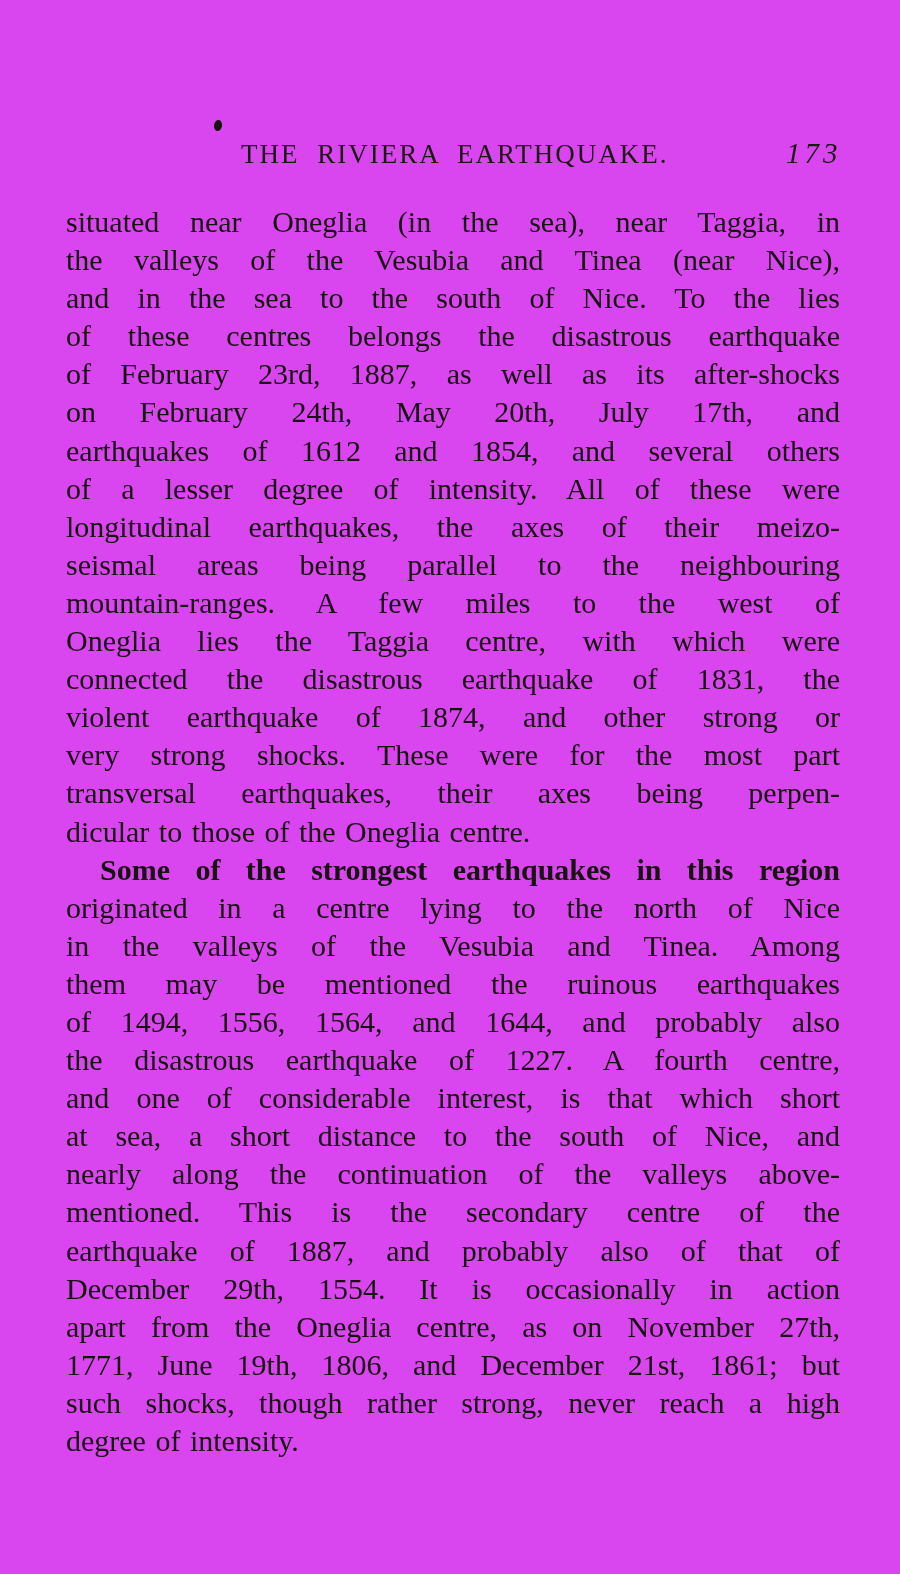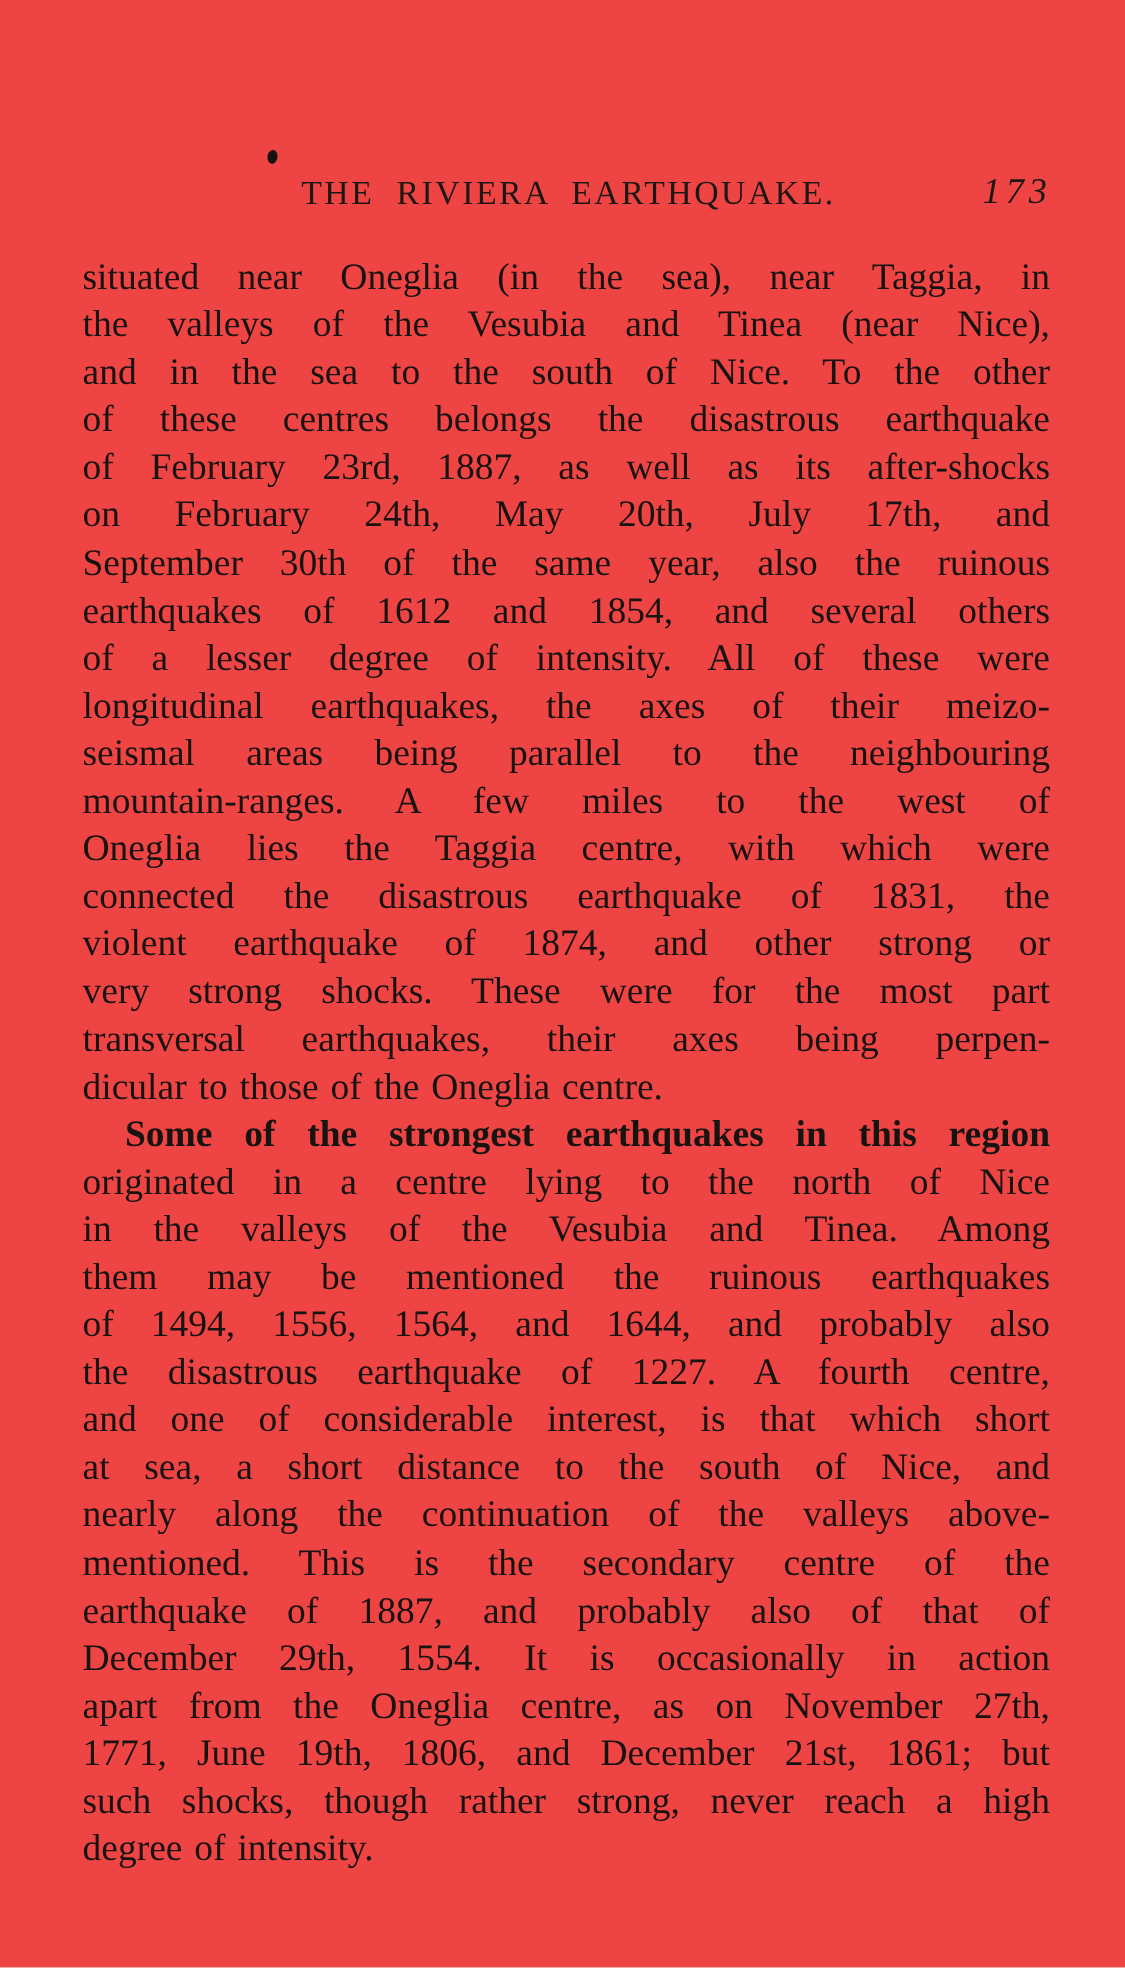--- a/index.html
+++ b/index.html
@@ -4,21 +4,21 @@
 <style>
   html, body {
     margin: 0;
     padding: 0;
     background: #ffffff;
   }
   .page {
     position: relative;
     width: 900px;
     height: 1574px;
-    background: #ef4444;
+    background: #d946ef;
     color: #171310;
     font-family: "Liberation Serif", serif;
     overflow: hidden;
   }
   
   .ink-dot {
     position: absolute;
     left: 214px;
     top: 120px;
     width: 8px;
@@ -78,25 +78,24 @@
 
   <span class="ink-dot"></span>
 
   <div class="running-head">THE RIVIERA EARTHQUAKE.</div>
 
   <div class="page-number">173</div>
 
   <div class="body-text" id="body-text">
       <div class="line">situated near Oneglia (in the sea), near Taggia, in</div>
       <div class="line">the valleys of the Vesubia and Tinea (near Nice),</div>
-      <div class="line">and in the sea to the south of Nice. To the other</div>
+      <div class="line">and in the sea to the south of Nice. To the lies</div>
       <div class="line">of these centres belongs the disastrous earthquake</div>
       <div class="line">of February 23rd, 1887, as well as its after-shocks</div>
       <div class="line">on February 24th, May 20th, July 17th, and</div>
-      <div class="line">September 30th of the same year, also the ruinous</div>
       <div class="line">earthquakes of 1612 and 1854, and several others</div>
       <div class="line">of a lesser degree of intensity. All of these were</div>
       <div class="line">longitudinal earthquakes, the axes of their meizo-</div>
       <div class="line">seismal areas being parallel to the neighbouring</div>
       <div class="line">mountain-ranges. A few miles to the west of</div>
       <div class="line">Oneglia lies the Taggia centre, with which were</div>
       <div class="line">connected the disastrous earthquake of 1831, the</div>
       <div class="line">violent earthquake of 1874, and other strong or</div>
       <div class="line">very strong shocks. These were for the most part</div>
       <div class="line">transversal earthquakes, their axes being perpen-</div>

